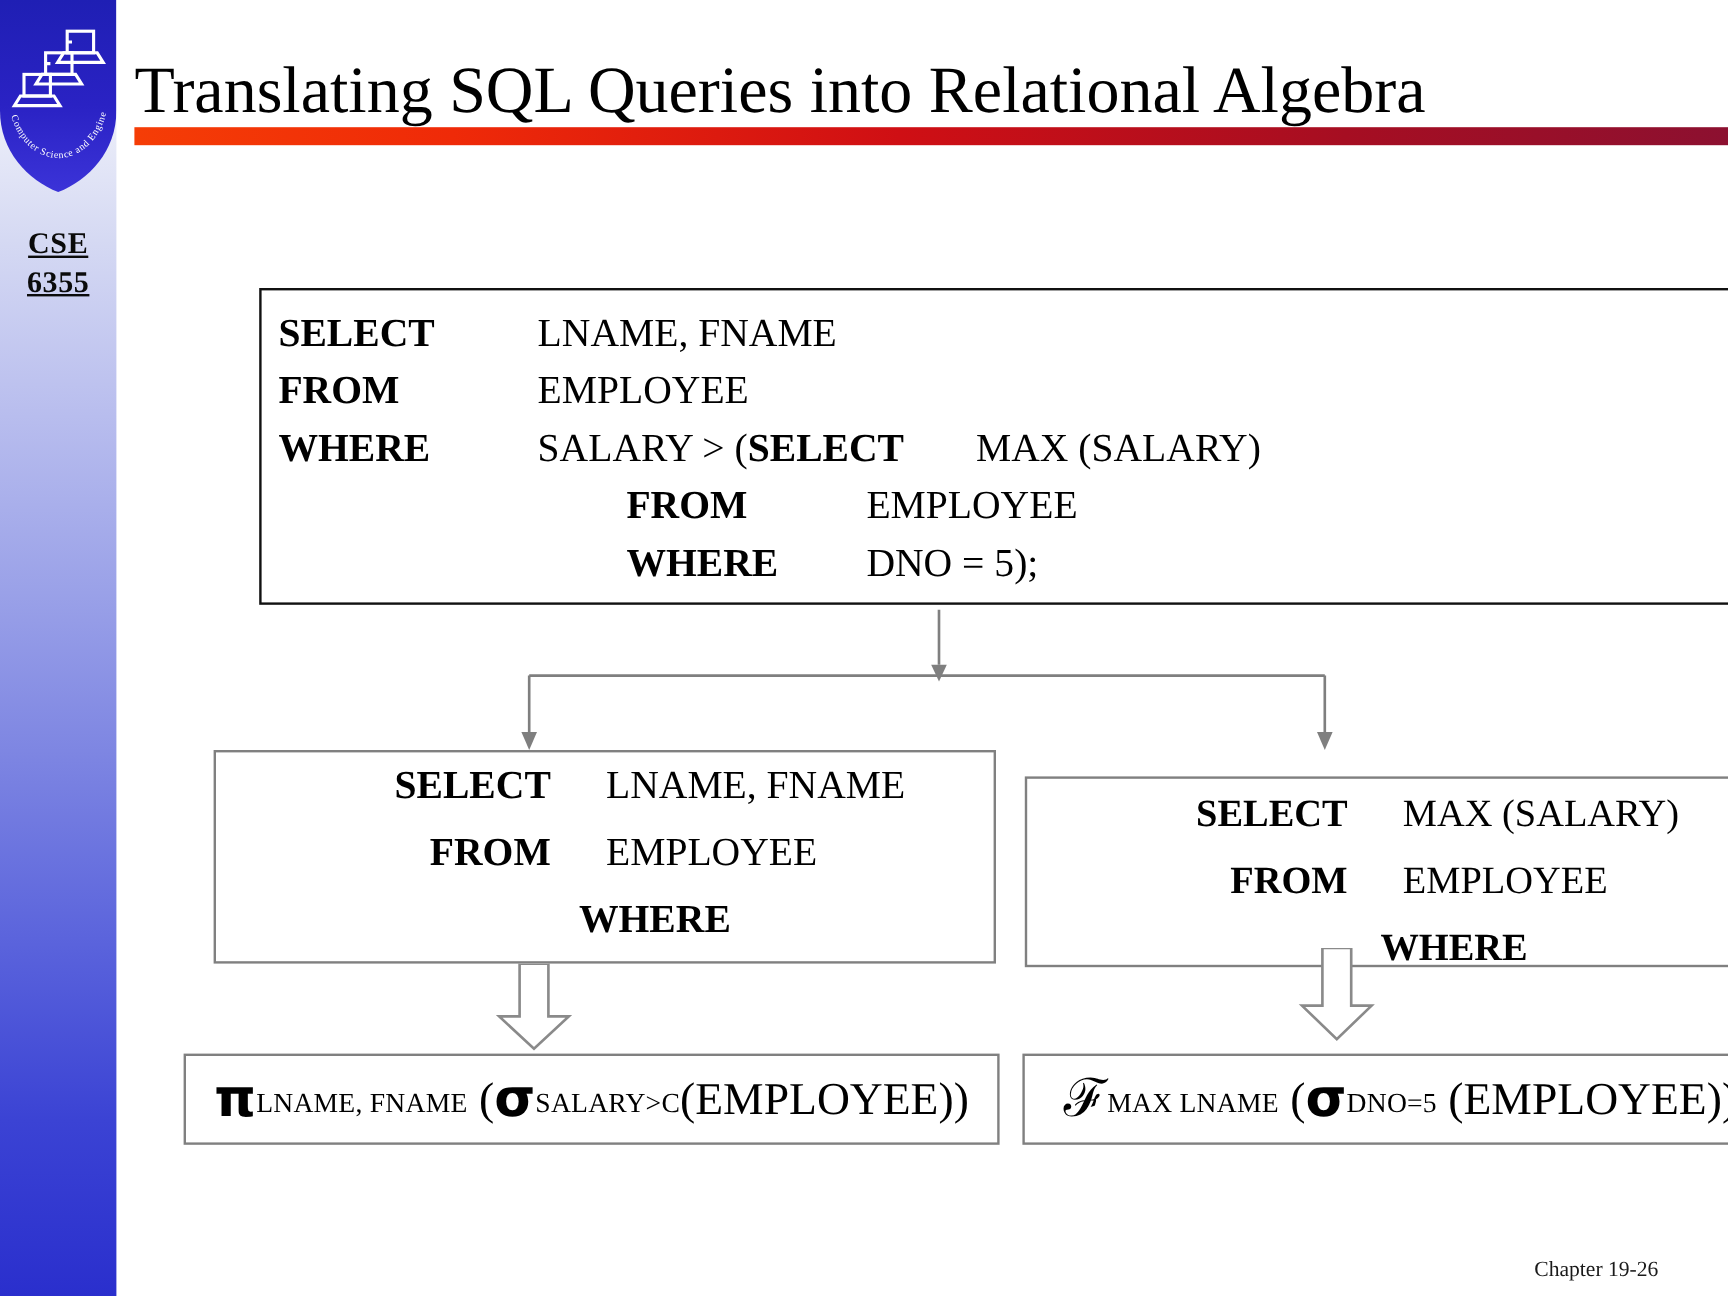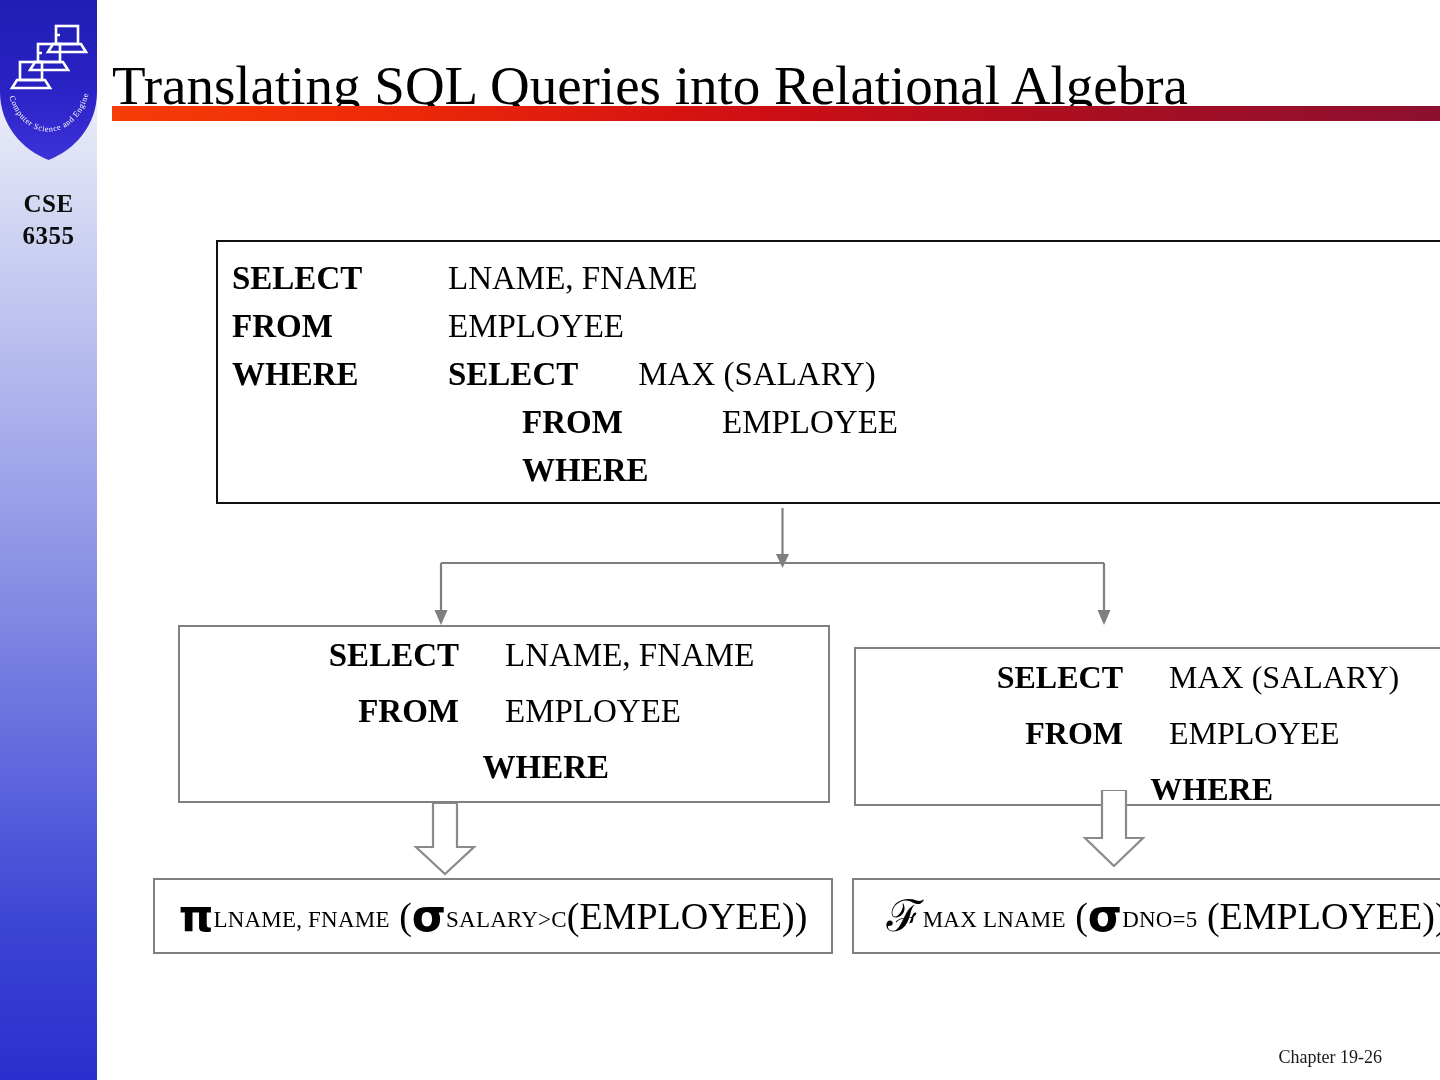--- a/index.html
+++ b/index.html
@@ -68,34 +68,34 @@
     left: 0;
     top: 188px;
     width: 97px;
     text-align: center;
     font-family: "Liberation Serif", serif;
     font-weight: bold;
     font-size: 25px;
     line-height: 32px;
     color: #0b0b0b;
     letter-spacing: 0.5px;
+    text-decoration: underline;
   }
 
   
   .title {
     position: absolute;
     left: 112px;
     top: 40px;
     width: 1320px;
     font-family: "Liberation Serif", serif;
     font-size: 55px;
     line-height: 70px;
     color: #000000;
     white-space: nowrap;
-    margin-top: 11px;
   }
   .title-rule {
     position: absolute;
     left: 112px;
     top: 106px;
     width: 1328px;
     height: 15px;
     background: linear-gradient(to right, #f53d06 0%, #ef2a08 20%, #cf0f14 48%, #a60e22 76%, #8c1030 100%);
   }
 
@@ -285,32 +285,34 @@
     <div class="sql-line">
       <span class="kw col-a">SELECT</span>
       <span>LNAME, FNAME</span>
     </div>
     <div class="sql-line">
       <span class="kw col-a">FROM</span>
       <span>EMPLOYEE</span>
     </div>
     <div class="sql-line">
       <span class="kw col-a">WHERE</span>
+      <span>SALARY &gt; (</span>
       <span class="kw">SELECT</span>
       <span style="width:60px;flex:0 0 auto;"></span>
       <span>MAX (SALARY)</span>
     </div>
     <div class="sql-line">
       <span class="indent"></span>
       <span class="kw col-b">FROM</span>
       <span>EMPLOYEE</span>
     </div>
     <div class="sql-line">
       <span class="indent"></span>
       <span class="kw col-b">WHERE</span>
+      <span>DNO = 5);</span>
     </div>
   </div>
 
   <svg class="conn" style="left:430px; top:508px; width:690px; height:125px;">
 
     <path d="M352.5 0 V46" stroke="#7f7f7f" stroke-width="2.2" fill="none"></path>
     <polygon points="346,46 359,46 352.5,60" fill="#7f7f7f"></polygon>
 
     <path d="M11 55 H674" stroke="#7f7f7f" stroke-width="2.2" fill="none"></path>
 

